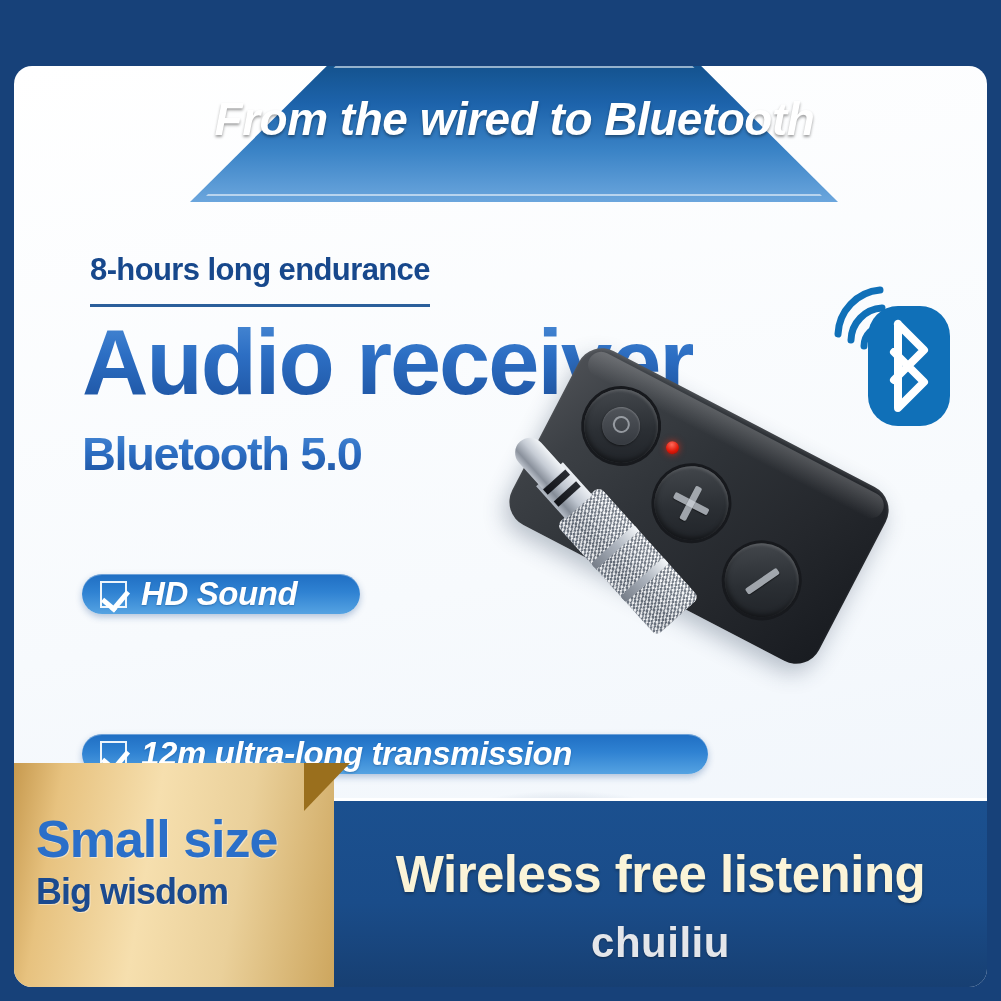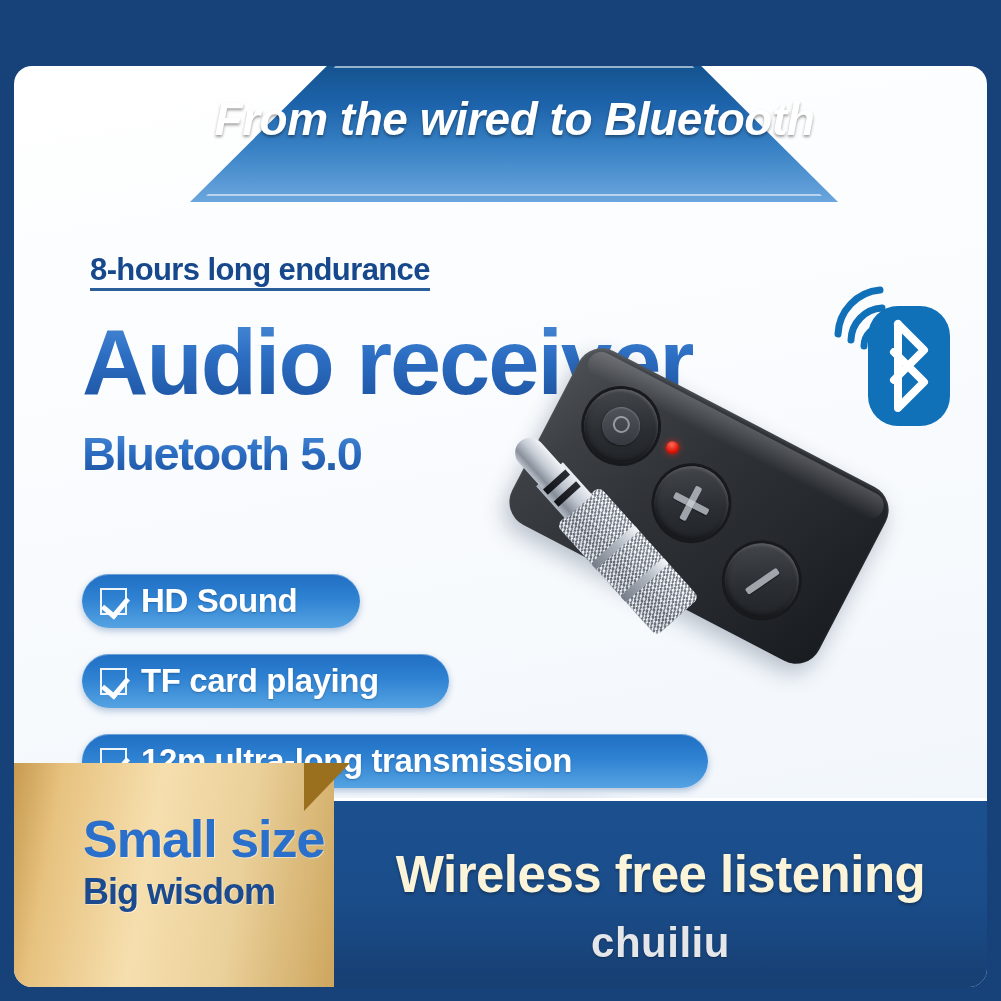--- a/index.html
+++ b/index.html
@@ -46,21 +46,21 @@
     letter-spacing:-.5px;
     text-shadow:0 2px 3px rgba(0,0,0,.38);
     white-space:nowrap;
   }
 
   
   .endurance{
     position:absolute;left:76px;top:186px;
     font-size:31px;font-weight:bold;color:#17488c;
     letter-spacing:-.6px;
-    padding-bottom:0;
+    padding-bottom:16px;
     border-bottom:3px solid #2b5f9b;
     display:inline-block;
   }
 
   
   .h-audio{
     position:absolute;left:68px;top:244px;
     font-size:92px;font-weight:bold;letter-spacing:-2px;
     background:linear-gradient(180deg,#4f8fd8 0%,#2d6fc4 42%,#1b4f9c 100%);
     -webkit-background-clip:text;background-clip:text;
@@ -80,27 +80,28 @@
 
   
   .bt-badge{position:absolute;left:812px;top:212px;width:140px;height:150px;}
   .bt-chip{
     position:absolute;left:42px;top:28px;width:82px;height:120px;
     background:#1070b8;border-radius:30px;
   }
 
   
   .pill{
-    position:absolute;height:54px;
+    position:absolute;height:40px;
     border-radius:27px;
     background:linear-gradient(180deg,#1f6ec3 0%,#2f82d2 45%,#55a3e2 100%);
     box-shadow:0 3px 7px rgba(20,70,140,.30), inset 0 1px 0 rgba(255,255,255,.35);
     display:flex;align-items:center;
     padding:0 22px 0 18px;
     box-sizing:border-box;
+    font-style:italic;
   }
   .pill .chk{
     width:27px;height:27px;flex:0 0 27px;
     border:2px solid rgba(255,255,255,.92);
     position:relative;margin-right:14px;
     box-sizing:border-box;
   }
   .pill .chk:after{
     content:"";position:absolute;left:5px;top:2px;
     width:12px;height:20px;
@@ -217,21 +218,20 @@
     background:linear-gradient(100deg,#c79a4f 0%,#e7c27f 14%,#f6dfae 42%,#ead09a 68%,#cda65e 100%);
   }
   .ribbon-fold{
     position:absolute;left:290px;bottom:176px;width:0;height:0;
     border-left:46px solid #9a6f1d;
     border-bottom:48px solid transparent;
   }
   .rib-1,.rib-2{
     position:absolute;left:22px;font-weight:bold;letter-spacing:-1px;
     white-space:nowrap;
-    margin-left:47px;
   }
   .rib-1{top:46px;font-size:52px;color:#2a6fc9;text-shadow:1px 1px 0 rgba(255,255,255,.45);}
   .rib-2{top:108px;font-size:36px;color:#1b4a8f;text-shadow:1px 1px 0 rgba(255,255,255,.45);}
 
   
   .bottombar{
     position:absolute;left:320px;bottom:0;right:0;height:186px;
     background:linear-gradient(180deg,#1b508f 0%,#1a4c89 55%,#173f72 100%);
     border-top:3px solid #ffffff;
   }
@@ -282,24 +282,20 @@
         <svg width="82" height="120" viewBox="0 0 82 120">
           <path d="M30 18 L30 102 L56 76 L26 46 M26 74 L56 44 L30 18" fill="none" stroke="#ffffff" stroke-width="8" stroke-linejoin="round" stroke-linecap="round"></path>
         </svg>
       </div>
     </div>
 
     <div class="pill" id="pill-0">
       <span class="chk"></span>
       <span class="ptxt">HD Sound</span>
     </div>
-    <div class="pill" id="pill-1">
-      <span class="chk"></span>
-      <span class="ptxt">TF card playing</span>
-    </div>
     <div class="pill" id="pill-2">
       <span class="chk"></span>
       <span class="ptxt">12m ultra-long transmission</span>
     </div>
 
     <div class="product">
 
       <div class="shadow-blob2"></div>
 
       <div class="body-unit">

